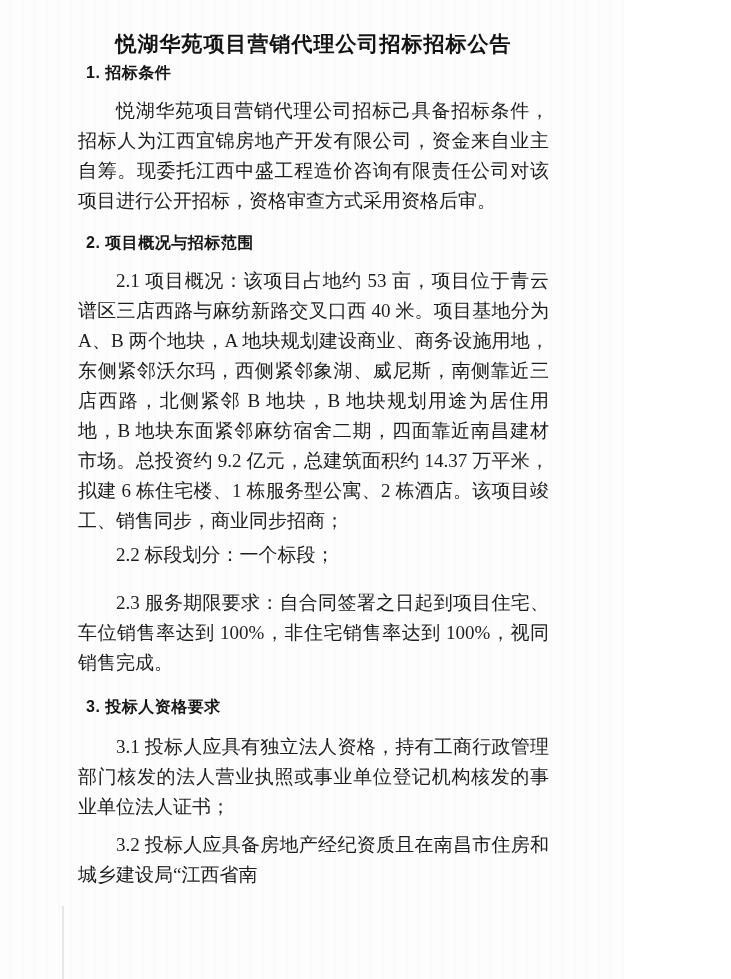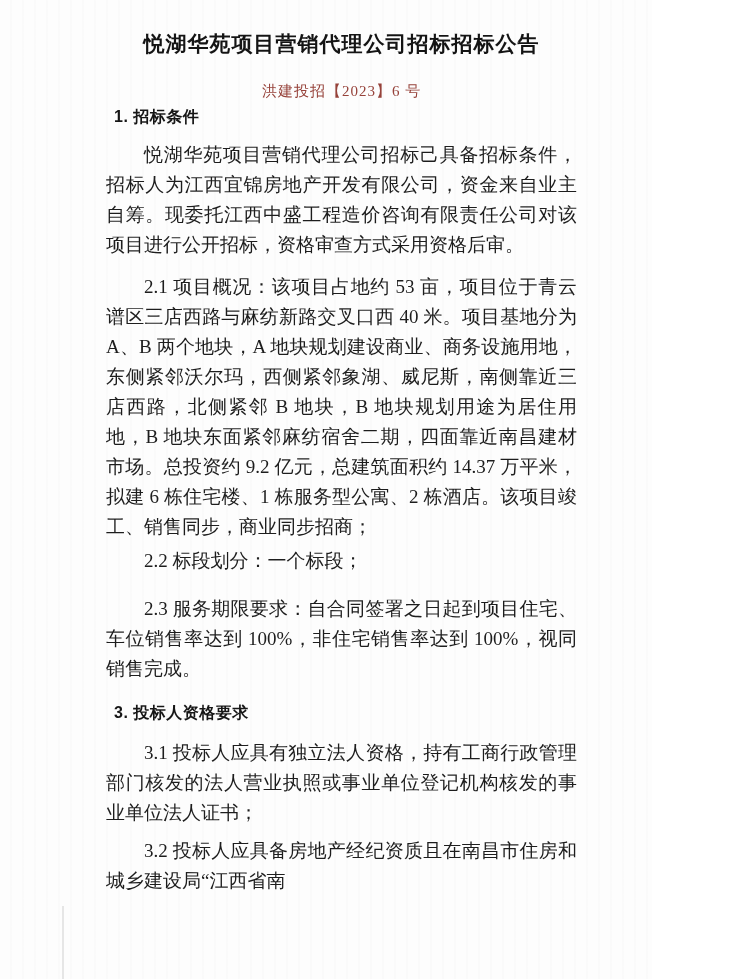--- a/index.html
+++ b/index.html
@@ -7,21 +7,20 @@
     width: 731px; height: 979px;
     background: #ffffff;
     font-family: "Liberation Serif", serif;
   }
   .page {
     position: relative;
     width: 624px; height: 979px;
     background: #fdfdfd;
     overflow: hidden;
     color: #1e1e1e;
-    padding-left: 28px;
   }
   
   .page::before {
     content: "";
     position: absolute; inset: 0;
     background: repeating-linear-gradient(90deg,
       rgba(0,0,0,0.000) 0px, rgba(0,0,0,0.000) 10px,
       rgba(0,0,0,0.012) 10px, rgba(0,0,0,0.012) 12px);
     pointer-events: none;
   }
@@ -102,25 +101,25 @@
   }
 </style>
 </head>
 <body>
 
 <div class="page">
   <div class="content">
 
     <div class="doc-title">悦湖华苑项目营销代理公司招标招标公告</div>
 
-    <div class="doc-number">洪建投招【2023】6 号</div>
 
     <div class="sec-heading mt20">1. 招标条件</div>
     <p class="para mt12">悦湖华苑项目营销代理公司招标己具备招标条件，招标人为江西宜锦房地产开发有限公司，资金来自业主自筹。现委托江西中盛工程造价咨询有限责任公司对该项目进行公开招标，资格审查方式采用资格后审。</p>
 
+    <div class="sec-heading">2. 项目概况与招标范围</div>
     <p class="para mt12">2.1 项目概况：该项目占地约 53 亩，项目位于青云谱区三店西路与麻纺新路交叉口西 40 米。项目基地分为 A、B 两个地块，A 地块规划建设商业、商务设施用地，东侧紧邻沃尔玛，西侧紧邻象湖、威尼斯，南侧靠近三店西路，北侧紧邻 B 地块，B 地块规划用途为居住用地，B 地块东面紧邻麻纺宿舍二期，四面靠近南昌建材市场。总投资约 9.2 亿元，总建筑面积约 14.37 万平米，拟建 6 栋住宅楼、1 栋服务型公寓、2 栋酒店。该项目竣工、销售同步，商业同步招商；</p>
     <p class="para mt4">2.2 标段划分：一个标段；</p>
     <p class="para mt6">2.3 服务期限要求：自合同签署之日起到项目住宅、车位销售率达到 100%，非住宅销售率达到 100%，视同销售完成。</p>
 
     <div class="sec-heading mt6">3. 投标人资格要求</div>
     <p class="para mt14">3.1 投标人应具有独立法人资格，持有工商行政管理部门核发的法人营业执照或事业单位登记机构核发的事业单位法人证书；</p>
     <p class="para mt8">3.2 投标人应具备房地产经纪资质且在南昌市住房和城乡建设局“江西省南</p>
 
   </div>
 

